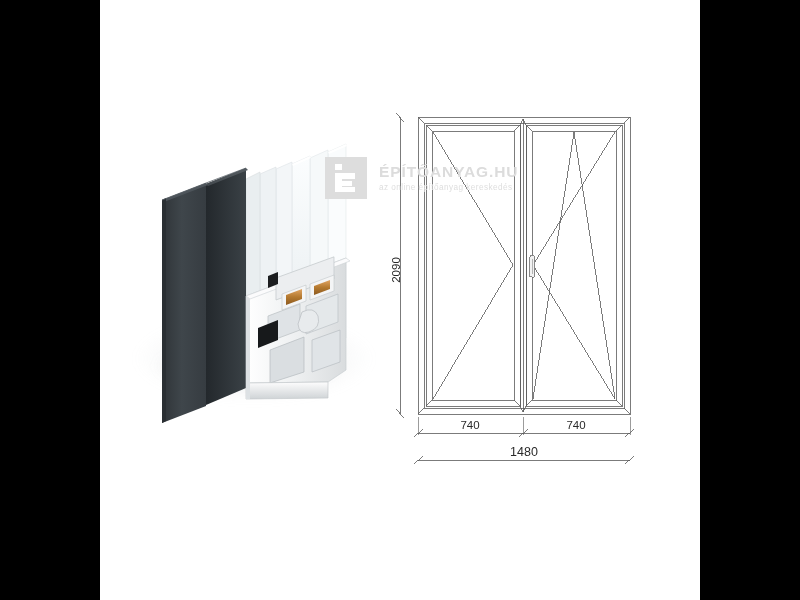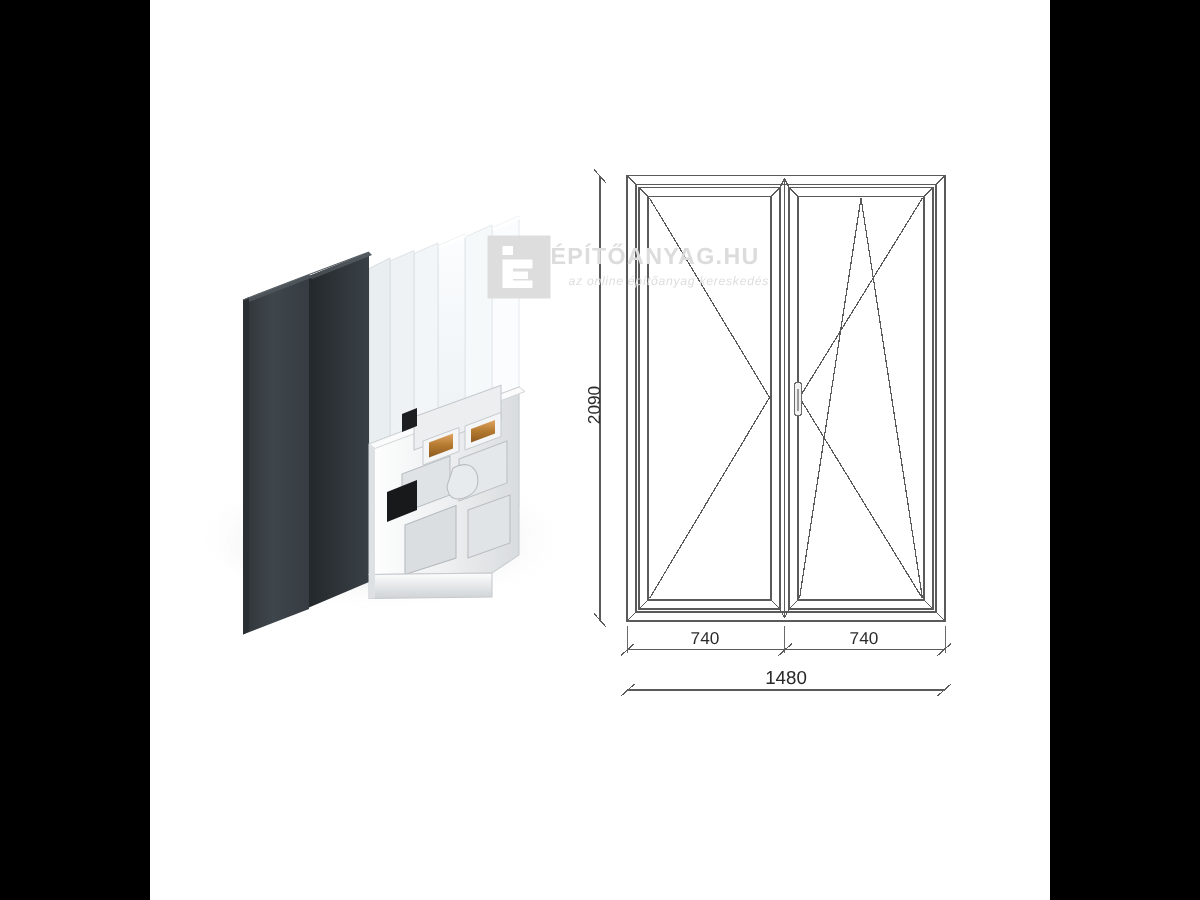--- a/index.html
+++ b/index.html
@@ -32,32 +32,32 @@
      filter:blur(6px);}
 
   .pwrap{position:absolute;left:0;top:0;width:320px;height:330px;}
 
   
   #tech{position:absolute;left:286px;top:95px;width:300px;height:380px;}
   #tech svg{display:block;overflow:visible;}
 
   
   #wm{position:absolute;left:225px;top:155px;width:239px;height:46px;
-      display:flex;align-items:center;pointer-events:none;}
+      display:flex;align-items:center;gap:12px;pointer-events:none;}
   #wm .mark{width:42px;height:42px;background:#dddddd;position:relative;flex:0 0 42px;}
   #wm .mark .dot{position:absolute;left:10px;top:7px;width:7px;height:6px;background:#fff;}
   #wm .mark .stem{position:absolute;left:10px;top:16px;width:7px;height:19px;background:#fff;}
   #wm .mark .a1{position:absolute;left:17px;top:16px;width:13px;height:6px;background:#fff;}
   #wm .mark .a2{position:absolute;left:17px;top:24px;width:10px;height:5px;background:#fff;}
   #wm .mark .a3{position:absolute;left:17px;top:30px;width:13px;height:5px;background:#fff;}
   #wm .wtext{display:flex;flex-direction:column;justify-content:center;}
   #wm .wtitle{font-size:15.5px;font-weight:bold;color:#dcdcdc;letter-spacing:.9px;
               line-height:1.05;white-space:nowrap;}
-  #wm .wsub{font-size:8.2px;color:#dedede;font-style:italic;letter-spacing:.45px;
-            white-space:nowrap;margin-top:3px;margin-left:12px;}
+  #wm .wsub{font-size:8.2px;color:#dedede;letter-spacing:.45px;
+            white-space:nowrap;margin-top:3px;}
 </style>
 </head>
 <body>
 
 <div id="stage">
 
   <div id="canvas">
 
     <div id="profile">
       <div class="floor-shadow"></div>

